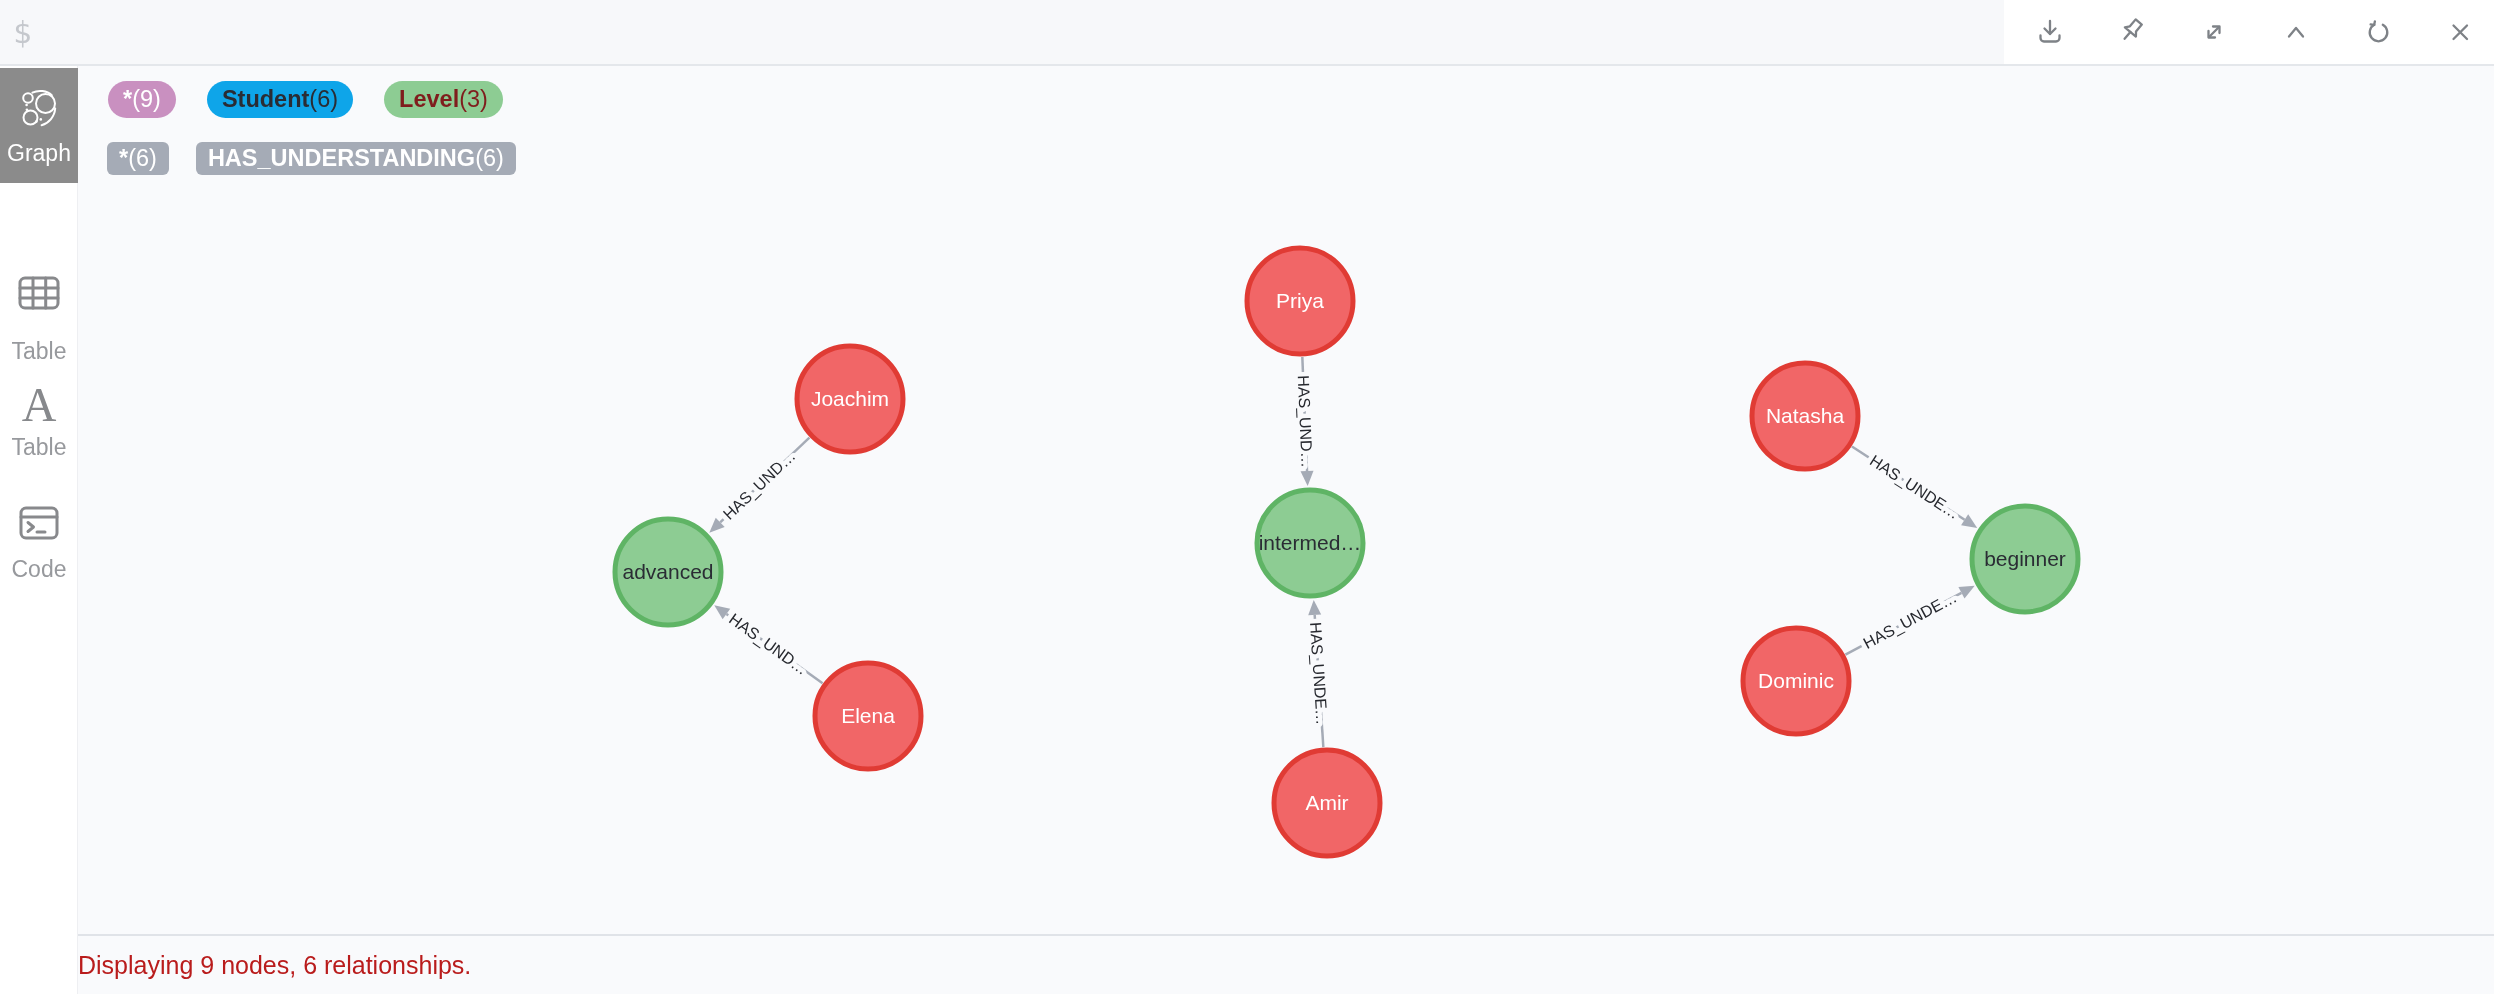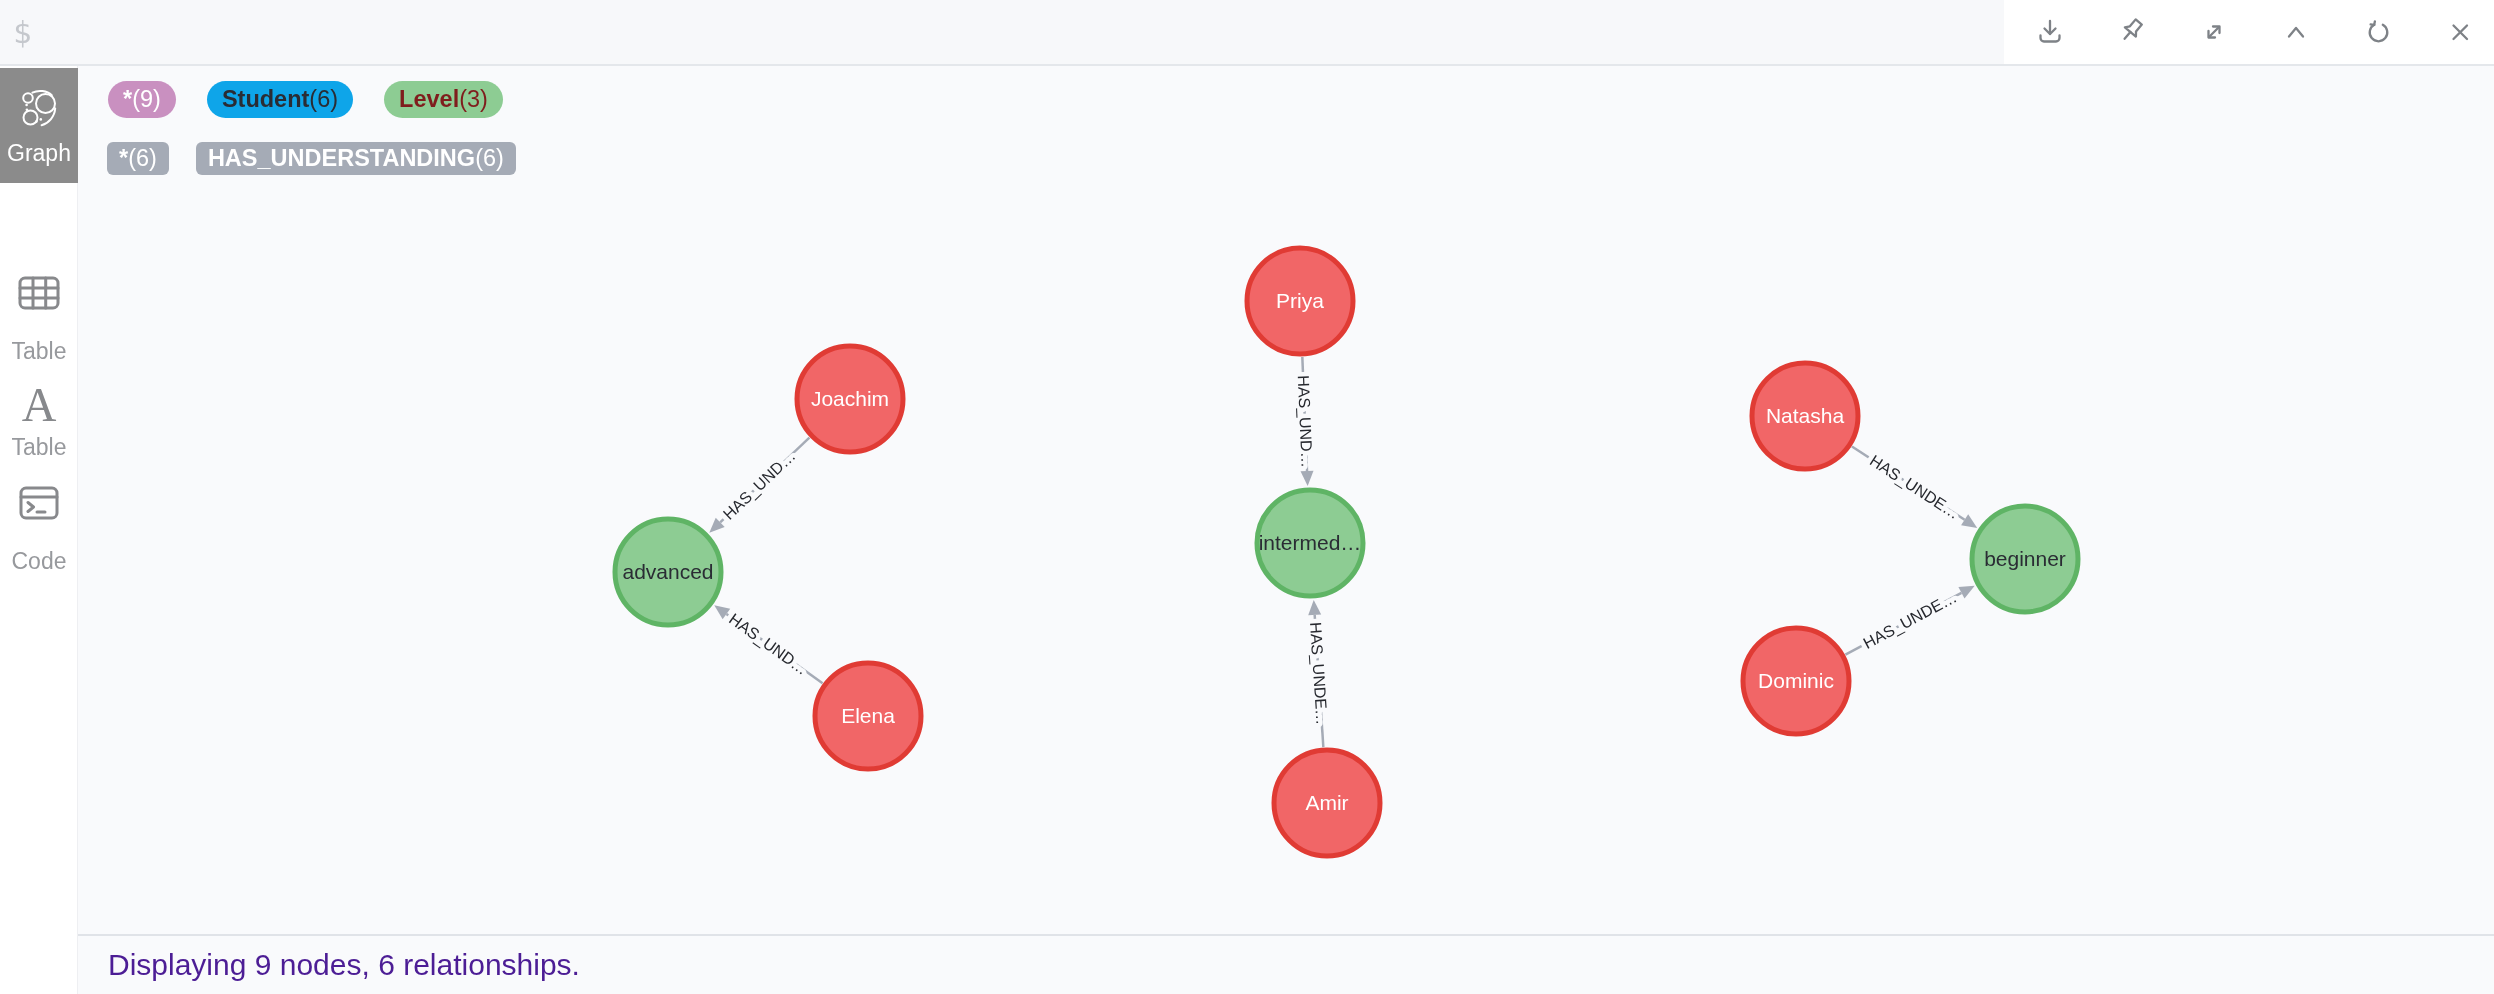--- a/index.html
+++ b/index.html
@@ -31,36 +31,36 @@
              border-right:1px solid #EEEFF2; z-index:2; }
   .side-item { position:absolute; left:0; width:78px; display:flex; flex-direction:column;
                align-items:center; cursor:pointer; }
   .side-item .lbl { font-size:23px; color:#97999D;text-align:center; }
   .side-item svg { stroke:#88898C; fill:none; stroke-width:3; stroke-linecap:round; stroke-linejoin:round; }
   .side-item.active { background:#8B8B8B; top:2px; height:115px; justify-content:center; gap:9px; }
   .side-item.active .lbl { color:#FFFFFF; }
   .side-item.active svg { stroke:#FFFFFF; stroke-width:2; }
   #item-table { top:210px; gap:28px; }
   #item-text  { top:318px; gap:6px; }
-  #item-code  { top:420px; gap:28px; }
+  #item-code  { top:440px; gap:16px; }
 
   
   .legend { position:absolute; left:108px; top:81px; z-index:1; }
   .legend-row { display:flex; gap:31px; margin-bottom:24px; align-items:center; }
   .legend-row.rels { gap:27px; margin-left:-1px; }
   .pill { display:inline-flex; align-items:center; height:37px; padding:0 15px; border-radius:19px;
           font-size:23.5px; cursor:pointer; white-space:nowrap; }
   .pill .plabel { font-weight:bold; }
   .pill .pcount { font-weight:normal; }
   .legend-row.rels .pill { height:33px; border-radius:6px; padding:0 12px; }
 
   
   .status-bar { position:absolute; left:78px; right:0; bottom:0; height:60px; background:#F9FAFC;
                 border-top:2px solid #E0E3E8; z-index:2; display:flex; align-items:center; }
-  .status-bar span { margin-left:30px; font-size:30px; color:#4c1d95; }
+  .status-bar span { font-size:25px; color:#b91c1c; }
 </style>
 </head>
 <body>
 
 <svg id="graph-svg" viewBox="0 0 2494 994">
     <line x1="809.4111695357701" y1="437.5816904962186" x2="720.1856391682956" y2="522.3949693620046" stroke="#A5ABB6" stroke-width="2.5"></line>
     <polygon points="709.313631008234,532.7293507449203 715.7074072356987,517.683765825978 724.6638711008924,527.1061728980313" fill="#A5ABB6"></polygon>
     <text transform="translate(759.3624002720021,485.15552062056946) rotate(-43.54774202501679)" text-anchor="middle" dy="0.33em" class="rel-label" fill="#26282E">HAS_UND…</text>
     <line x1="822.5540768787163" y1="683.2789353526757" x2="726.4304725845076" y2="614.0699402608454" stroke="#A5ABB6" stroke-width="2.5"></line>
     <polygon points="714.2574574627351,605.3053693731694 730.2284533025006,608.7949670414107 722.6324918665146,619.3449134802802" fill="#A5ABB6"></polygon>

